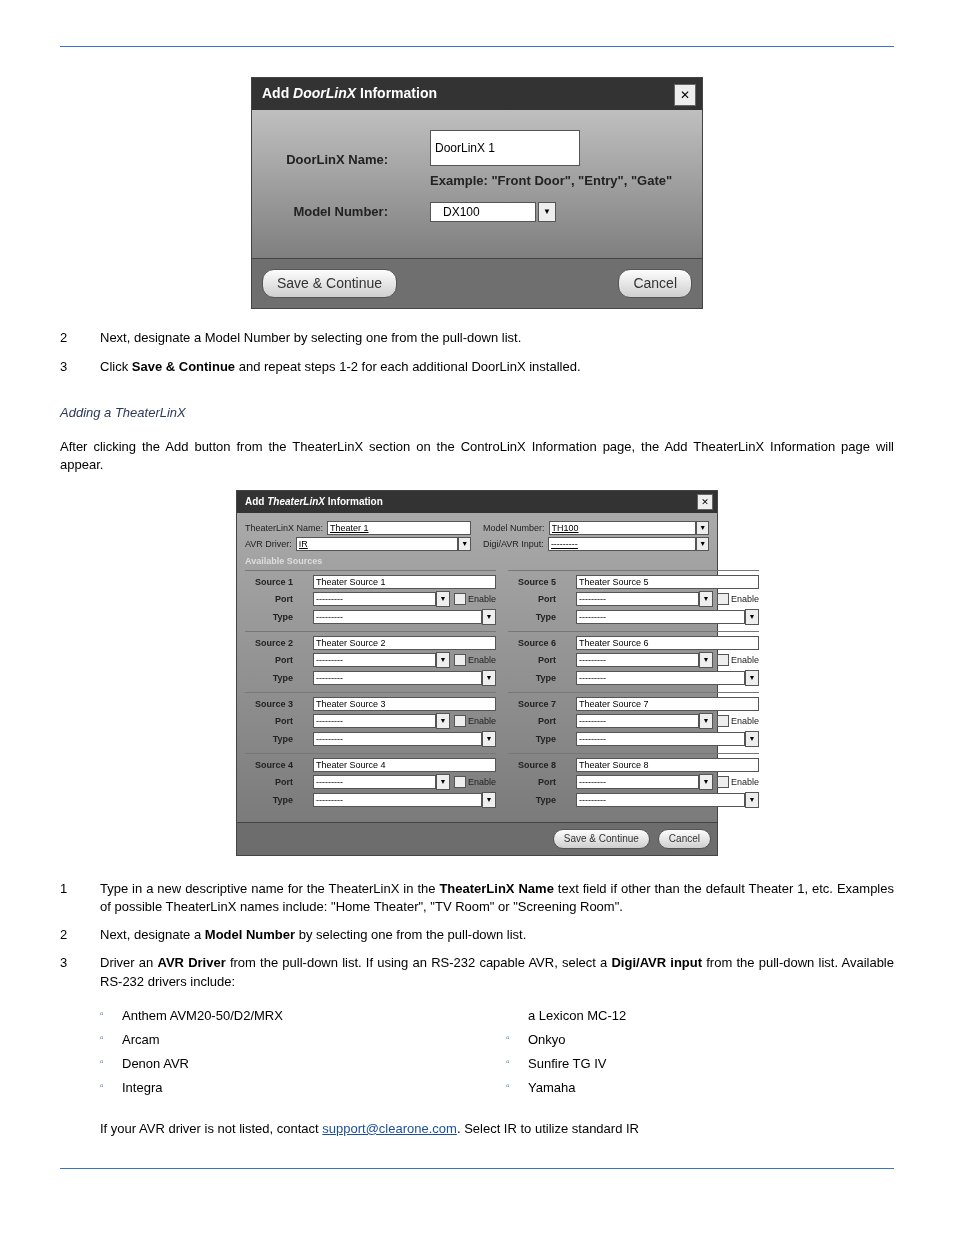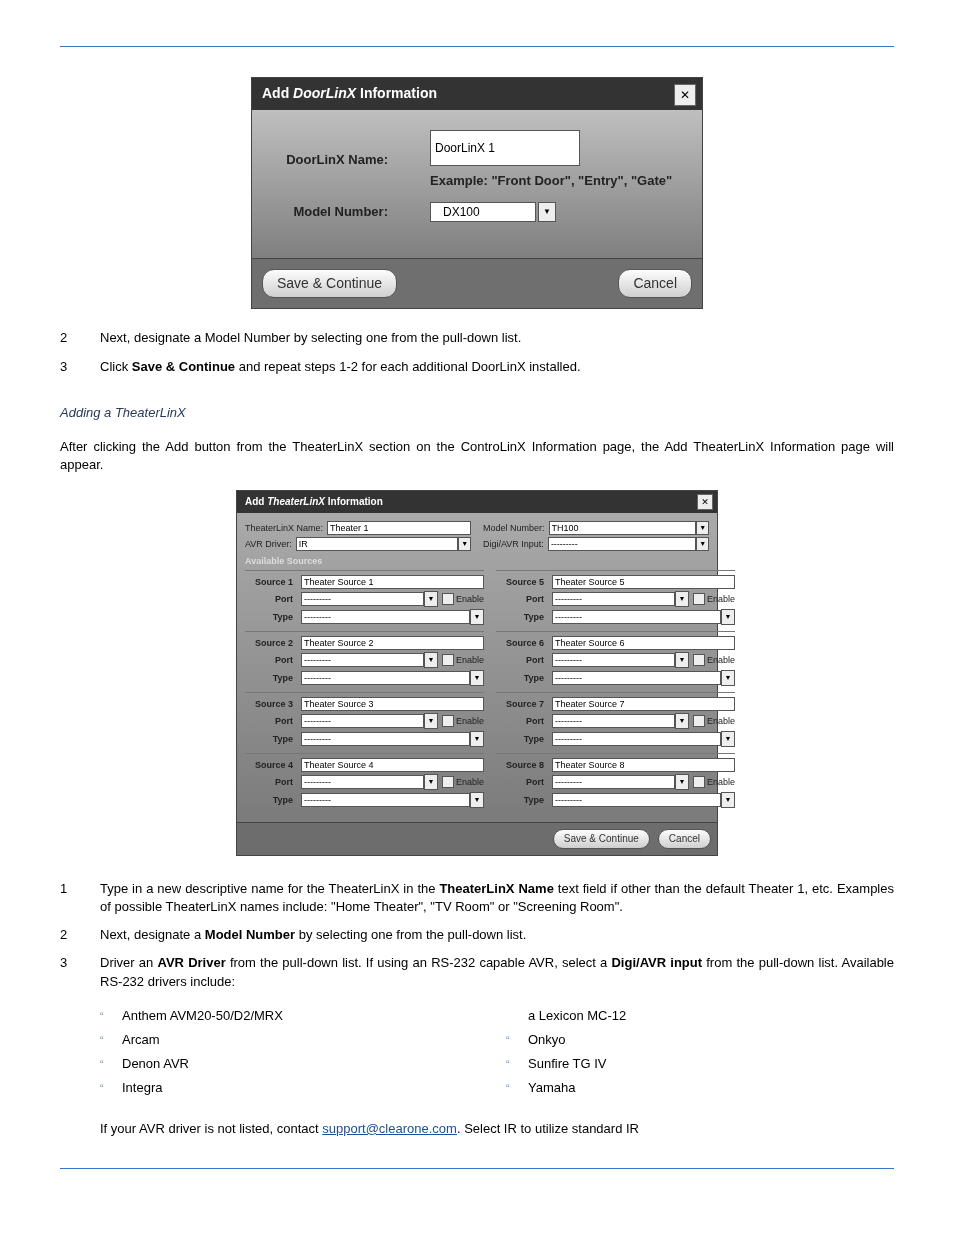--- a/index.html
+++ b/index.html
@@ -245,20 +245,21 @@
 }
 .d2-top .pair .fld {
   flex: 1;
   display: flex;
 }
 .d2-top .pair .fld input {
   border: 1px solid #555;
   padding: 1px 2px;
   font-size: 9px;
   width: 100%;
+  text-decoration: underline;
 }
 .d2-top .pair .fld .caret {
   width: 12px;
   border: 1px solid #555;
   background: #eee;
   display: flex;
   align-items: center;
   justify-content: center;
   font-size: 7px;
 }
@@ -282,21 +283,21 @@
 .d2-row {
   display: flex;
   align-items: center;
   margin-bottom: 2px;
 }
 .d2-row .lbl {
   width: 48px;
   text-align: right;
   font-weight: bold;
   color: #222;
-  padding-right: 8px;
+  padding-right: 20px;
   font-size: 9px;
 }
 .d2-row .fld {
   flex: 1;
   display: flex;
   align-items: center;
 }
 .d2-row .fld input {
   border: 1px solid #555;
   padding: 1px 2px;

